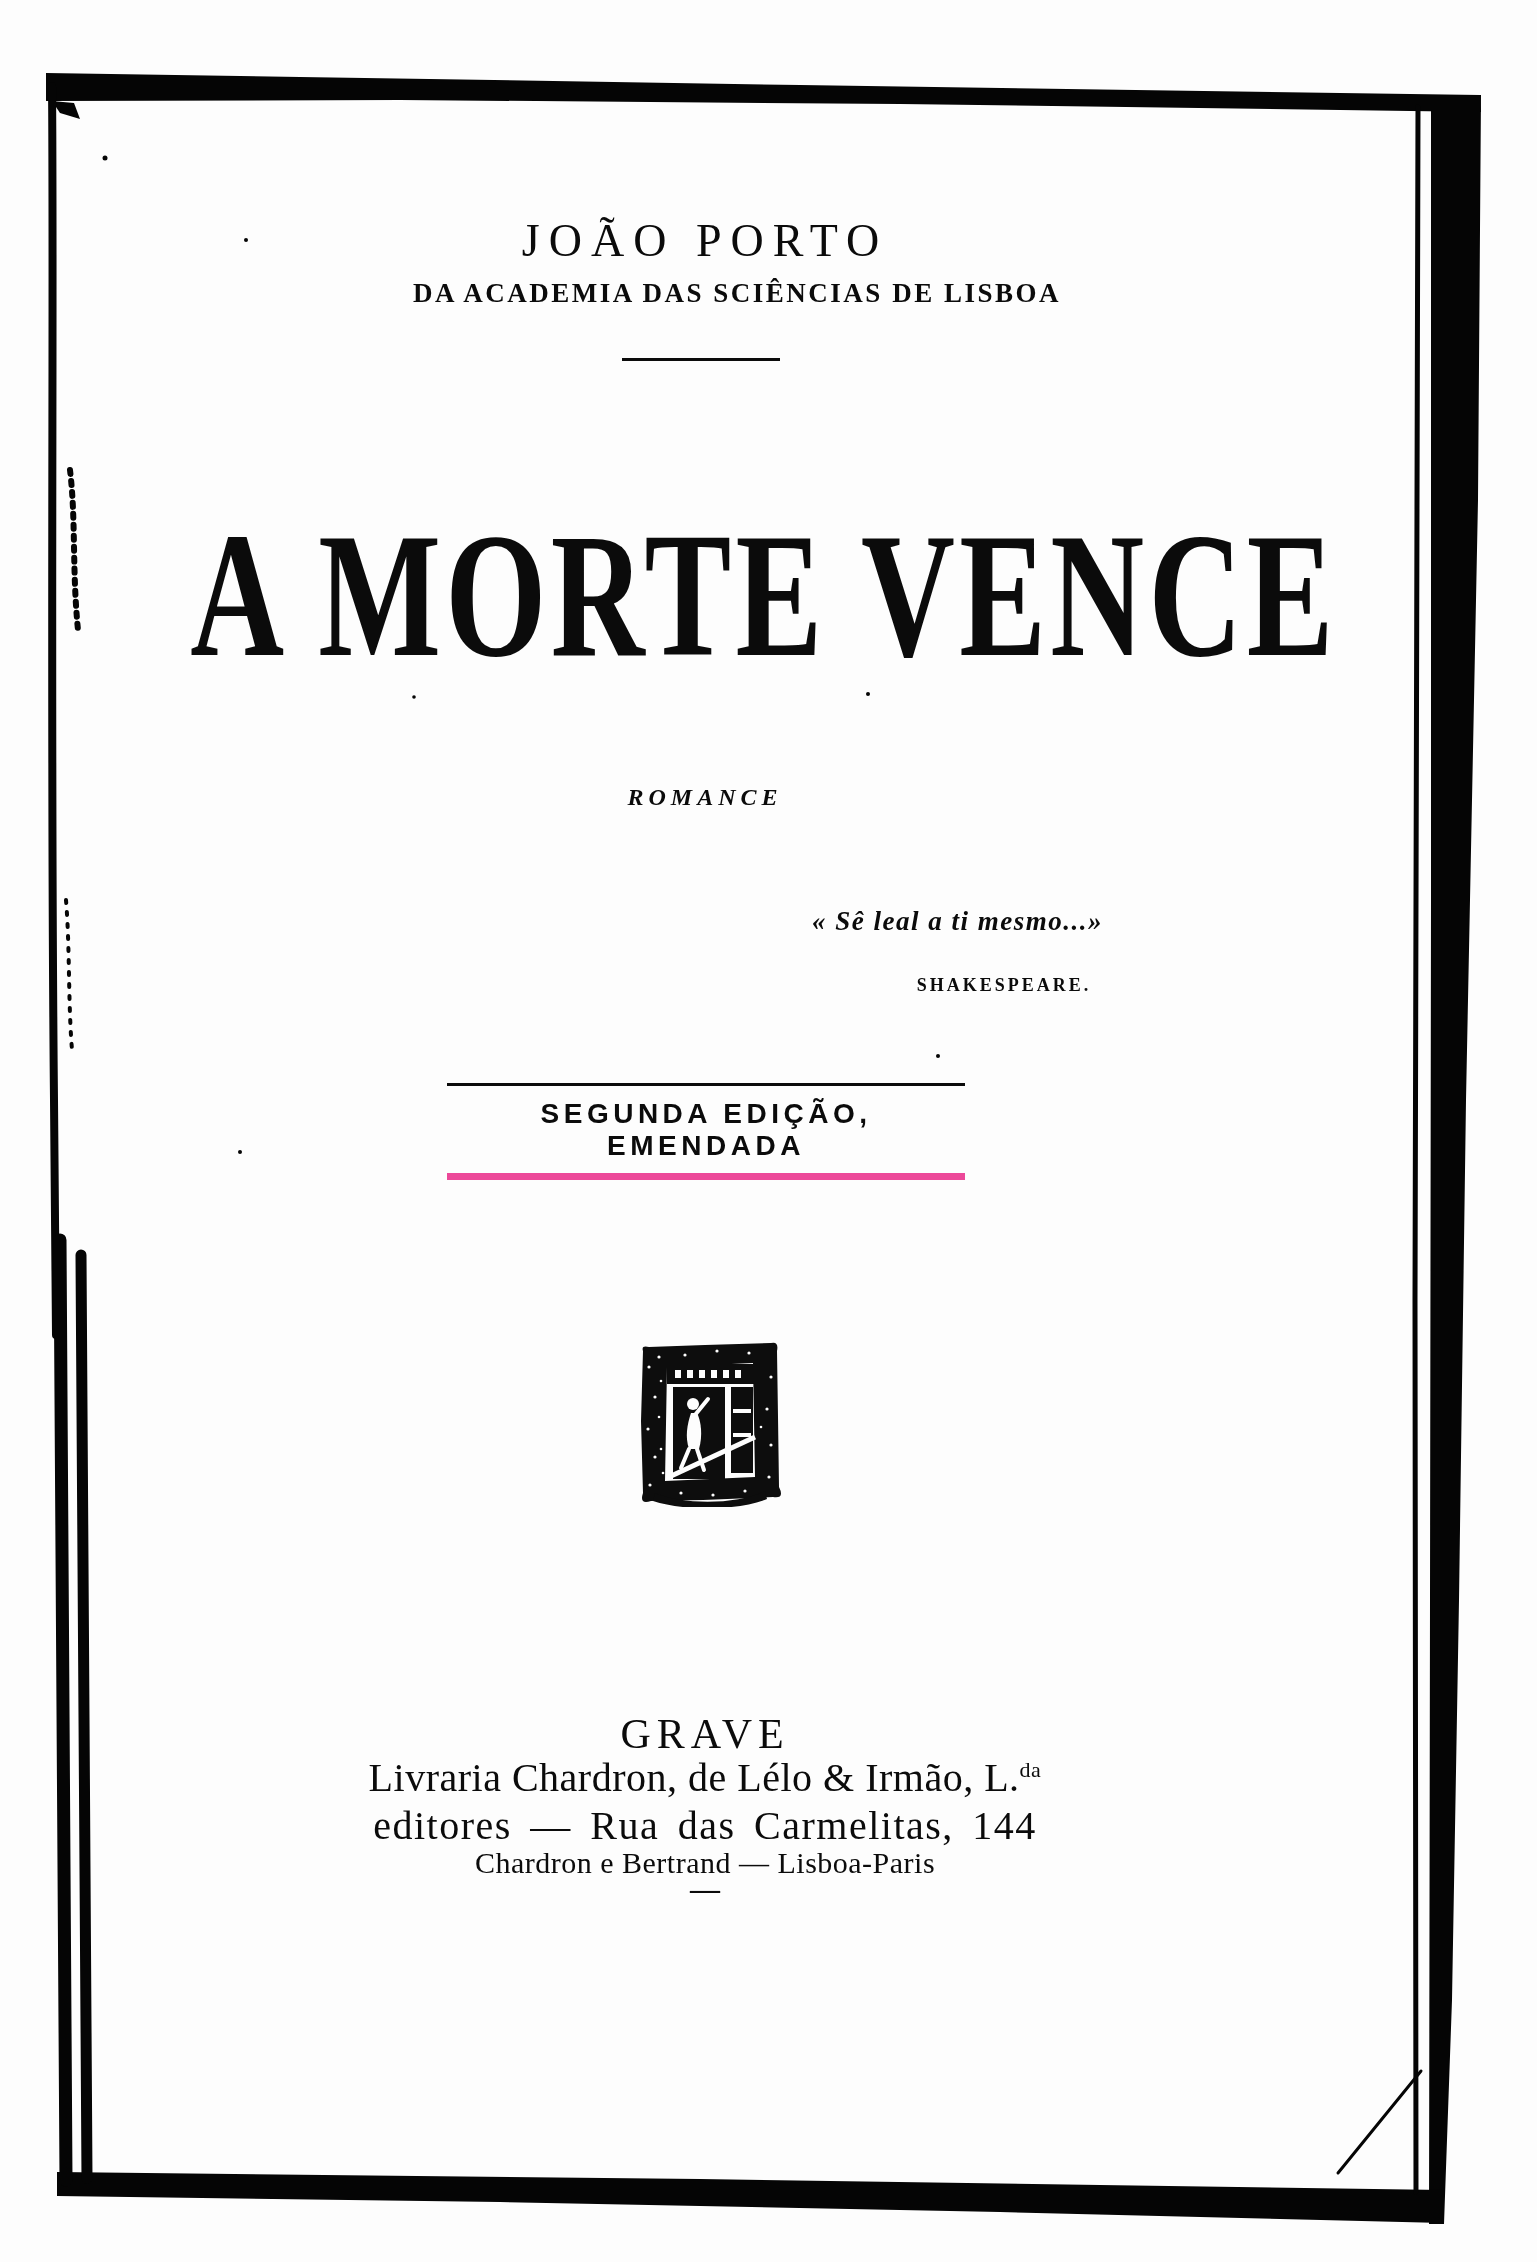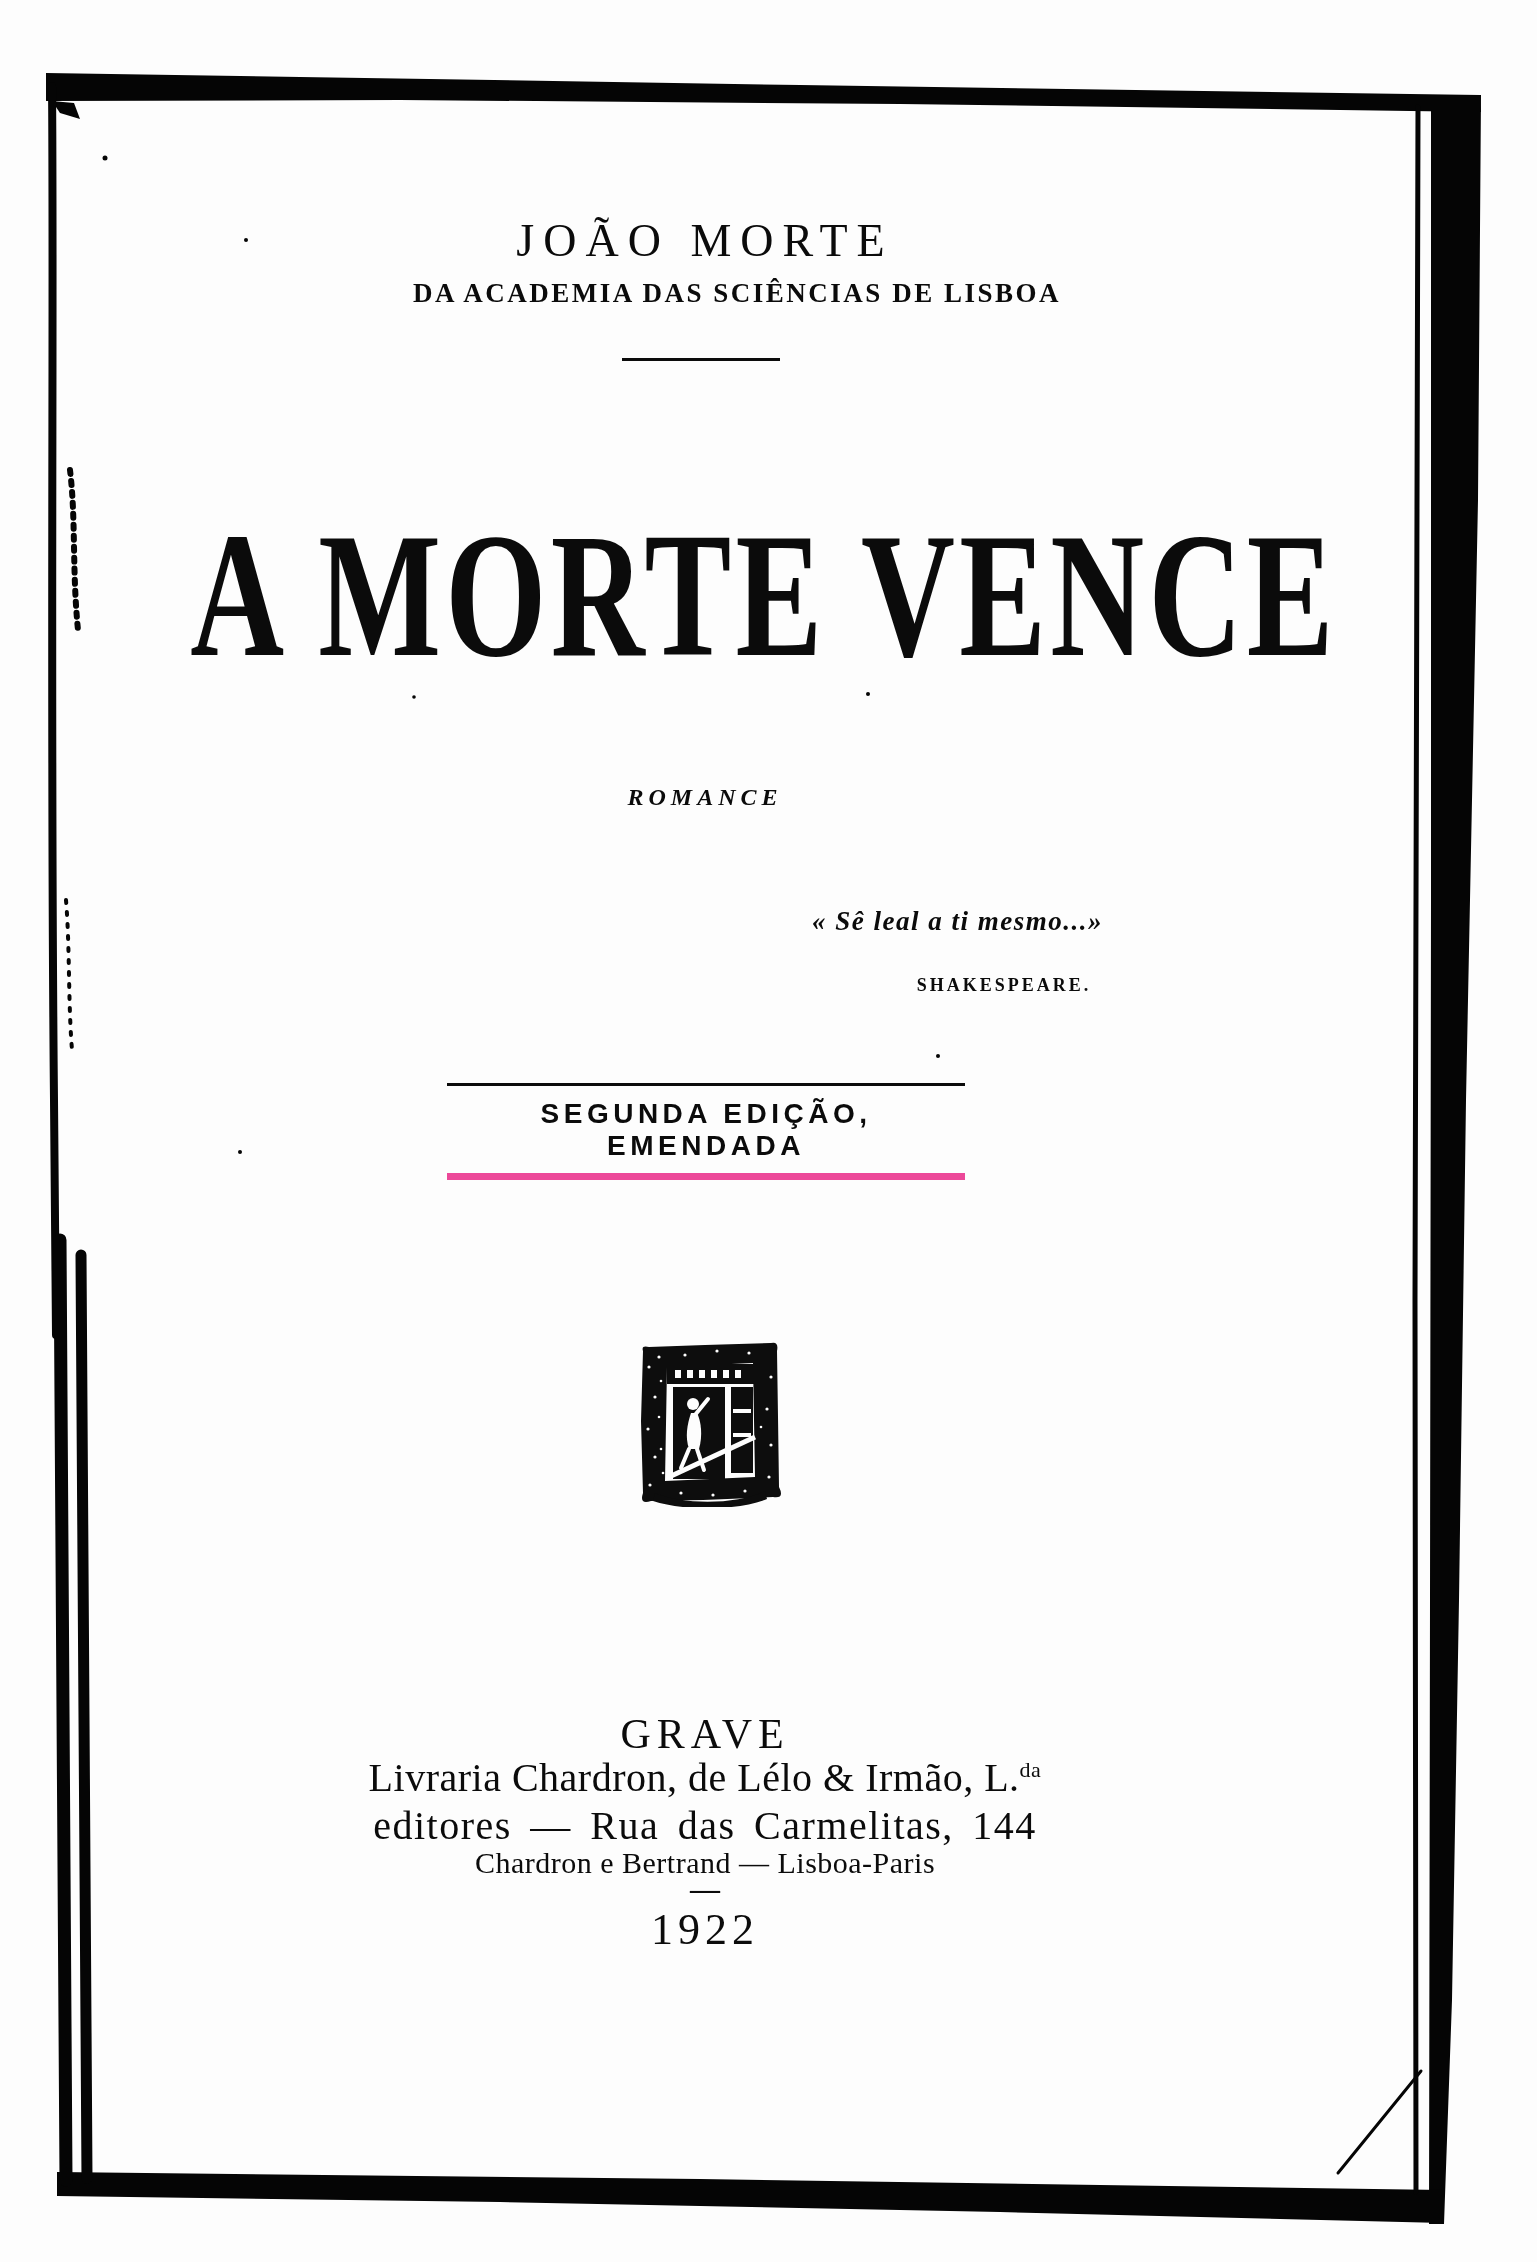--- a/index.html
+++ b/index.html
@@ -113,21 +113,21 @@
 
       <circle cx="105" cy="158" r="2.5"></circle>
       <circle cx="246" cy="240" r="2"></circle>
       <circle cx="868" cy="694" r="2"></circle>
       <circle cx="938" cy="1056" r="2"></circle>
       <circle cx="414" cy="697" r="1.8"></circle>
       <circle cx="240" cy="1152" r="2"></circle>
     </g>
   </svg>
 
-  <div class="abs centered author">JOÃO MORTE</div>
+  <div class="abs centered author">JOÃO PORTO</div>
   <div class="abs centered affiliation">DA ACADEMIA DAS SCIÊNCIAS DE LISBOA</div>
   <div class="abs rule-short"></div>
 
   <h1 class="abs booktitle" style="margin:0">A MORTE VENCE</h1>
 
   <div class="abs centered genre">ROMANCE</div>
 
   <div class="abs quote">« Sê leal a ti mesmo...»</div>
   <div class="abs attribution">SHAKESPEARE.</div>
 
@@ -191,15 +191,14 @@
 
       <path d="M22,156 C50,168 104,168 132,154 L134,162 C104,174 50,174 20,164 Z" fill="#0d0d0d"></path>
     </svg>
   </div>
 
   <div class="abs centered city">GRAVE</div>
   <div class="abs centered publisher"><span>Livraria Chardron, de Lélo &amp; Irmão, L.</span><sup>da</sup></div>
   <div class="abs centered address">editores — Rua das Carmelitas, 144</div>
   <div class="abs centered associates">Chardron e Bertrand — Lisboa-Paris</div>
   <div class="abs centered dash-sep">—</div>
-  <div class="abs centered year">1922</div>
 
 </div>
 
 </body></html>

